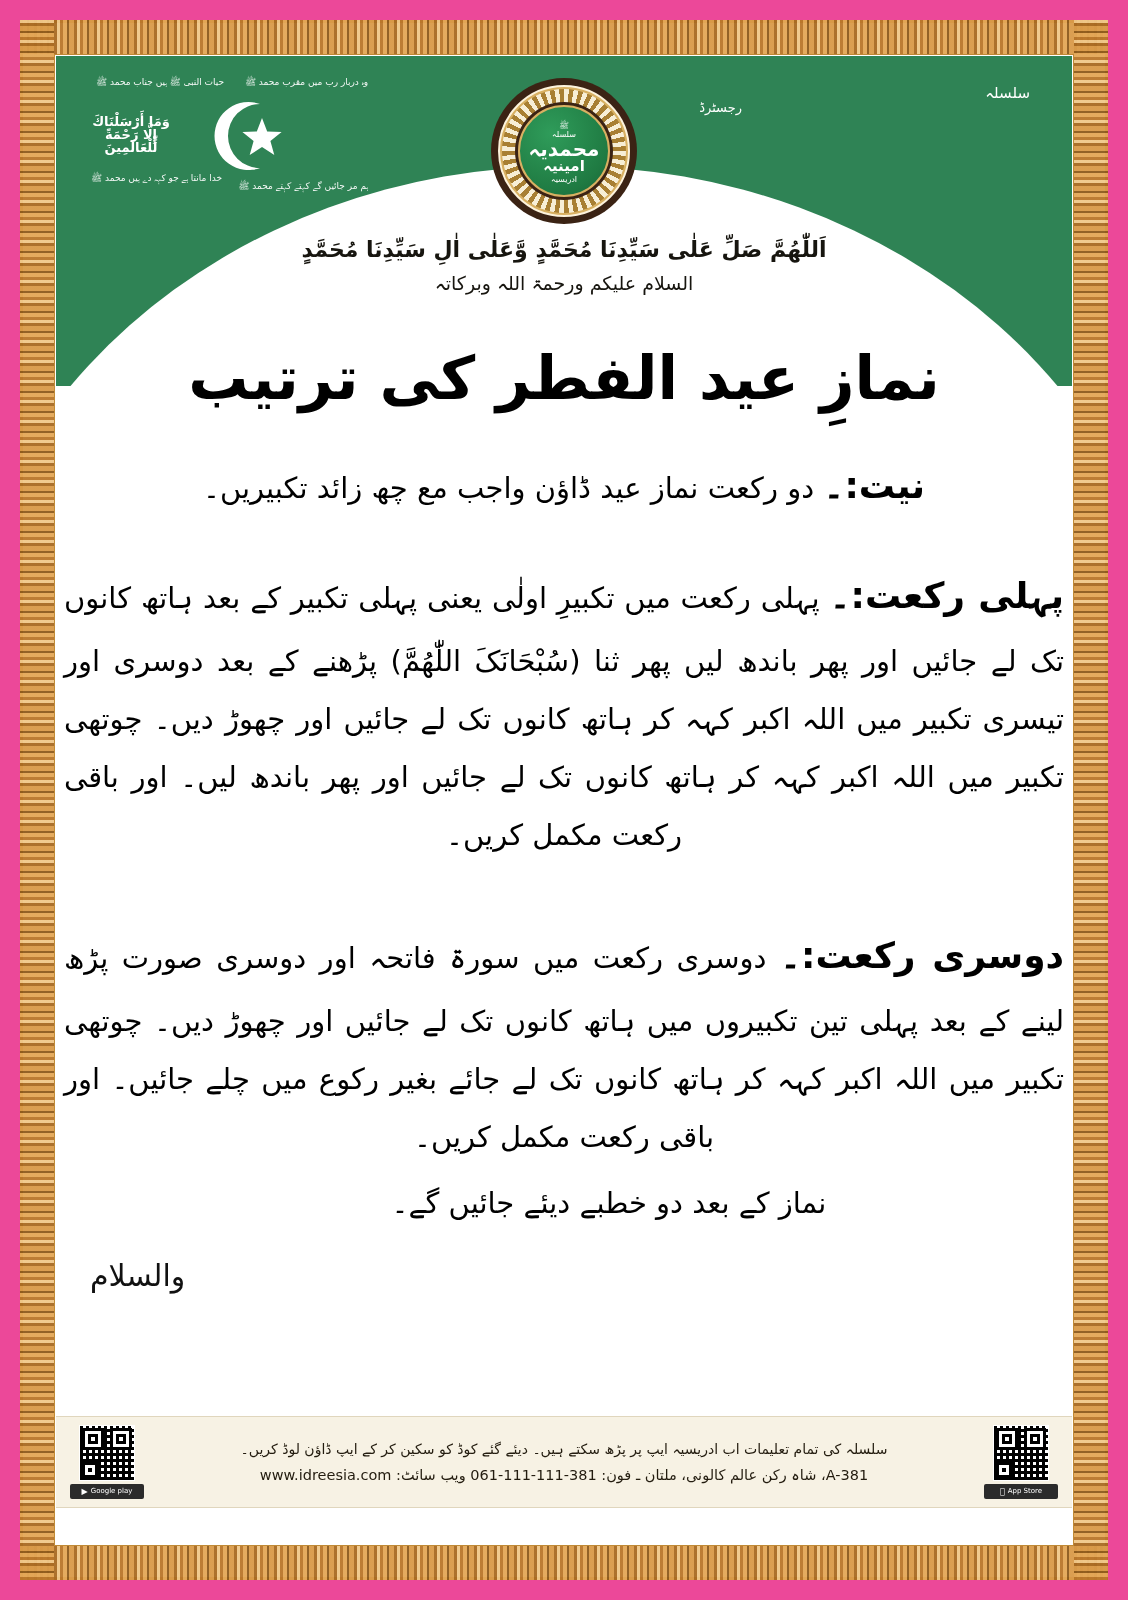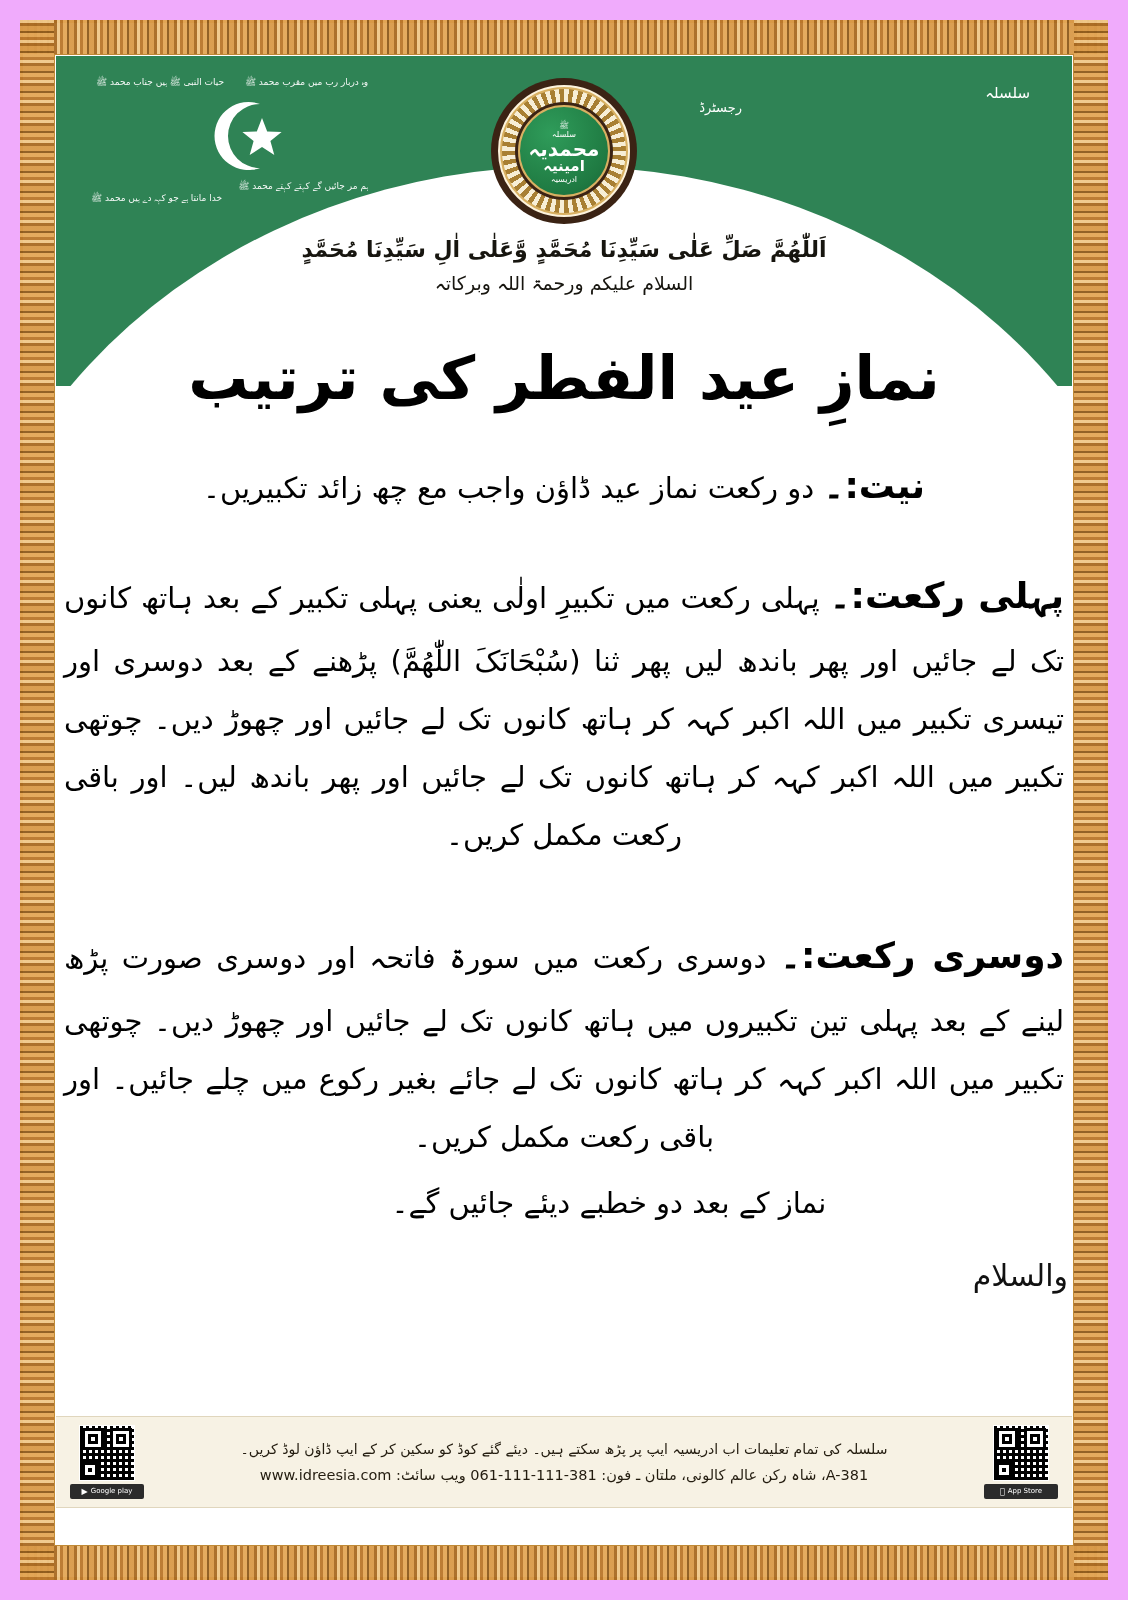--- a/index.html
+++ b/index.html
@@ -5,21 +5,21 @@
   * { box-sizing: border-box; margin: 0; padding: 0; }
   html, body {
     width: 1128px; height: 1600px;
     background: #ffffff;
     font-family: "DejaVu Sans", sans-serif;
     overflow: hidden;
   }
   .page {
     position: relative;
     width: 1128px; height: 1600px;
-    background: #f0abfc;
+    background: #ec4899;
   }
 
   
   .border-frame {
     position: absolute;
     left: 20px; top: 20px; right: 20px; bottom: 20px;
     border: 3px solid #c8882f;
     background: #fdfaf4;
   }
   .orn {
@@ -154,21 +154,21 @@
   .emblem-wrap {
     position: absolute; left: 18px; top: 16px;
     width: 300px; height: 150px; z-index: 6;
     color: #ffffff; direction: rtl;
   }
   .emb-cap {
     position: absolute; font-size: 9px; white-space: nowrap; opacity: .95;
   }
   .emb-cap.c1 { right: 150px; top: 4px; }
   .emb-cap.c2 { right: 6px;   top: 4px; }
-  .emb-cap.c3 { right: 152px; top: 120px; margin-left: 20px; }
+  .emb-cap.c3 { right: 152px; top: 100px; margin-left: 20px; }
   .emb-cap.c4 { right: 6px;   top: 108px; }
   .emb-box {
     position: absolute; left: 14px; top: 18px;
     width: 86px; height: 88px;
     display: flex; align-items: center; justify-content: center;
   }
   .emb-calligraphy {
     font-size: 13px; line-height: 1.0; direction: rtl;
     text-align: center; font-weight: bold; color: #ffffff;
     font-family: "DejaVu Sans", sans-serif;
@@ -227,21 +227,21 @@
     margin-top: 8px;
     padding-left: 90px;
   }
   .wassalam {
     font-size: 30px;
     margin-top: 26px;
     text-align: right;
     direction: rtl;
     padding-right: 0;
   }
-  .wassalam-row { text-align: right; padding-left: 30px; }
+  .wassalam-row { text-align: left; padding-left: 30px; }
 
   
   .footer {
     position: absolute;
     left: 56px; bottom: 92px;
     width: 1016px; height: 92px;
     background: #f7f2e4;
     border-top: 1px solid #e0d6bd;
     border-bottom: 1px solid #e0d6bd;
     display: flex; align-items: center; justify-content: space-between;
@@ -313,20 +313,23 @@
   <div class="inner-rule"></div>
 
   <div class="header">
     <div class="header-arch"></div>
 
     <div class="emblem-wrap">
       <div class="emb-cap c1">حیات النبی ﷺ ہیں جناب محمد ﷺ</div>
       <div class="emb-cap c2">وہ دربار رب میں مقرب محمد ﷺ</div>
       <div class="emb-cap c3">خدا مانتا ہے جو کہہ دے ہیں محمد ﷺ</div>
       <div class="emb-cap c4">ہم مر جائیں گے کہتے کہتے محمد ﷺ</div>
+      <div class="emb-box">
+        <div class="emb-calligraphy">وَمَا أَرْسَلْنَاكَ إِلَّا رَحْمَةً لِّلْعَالَمِينَ</div>
+      </div>
       <div class="emb-moon">
         <svg viewBox="0 0 84 84" width="84" height="84" aria-hidden="true">
           <path d="M58 10 A34 34 0 1 0 58 74 A28 28 0 1 1 58 10 Z" fill="#ffffff"></path>
           <path d="M60 24 l5.2 13.5 14.4 .6 -11.2 9 3.9 13.9 -12.3 -7.9 -12.3 7.9 3.9 -13.9 -11.2 -9 14.4 -.6 Z" fill="#ffffff"></path>
         </svg>
       </div>
     </div>
 
     <div class="hdr-logo">
       <div class="logo-ring-outer"></div>

